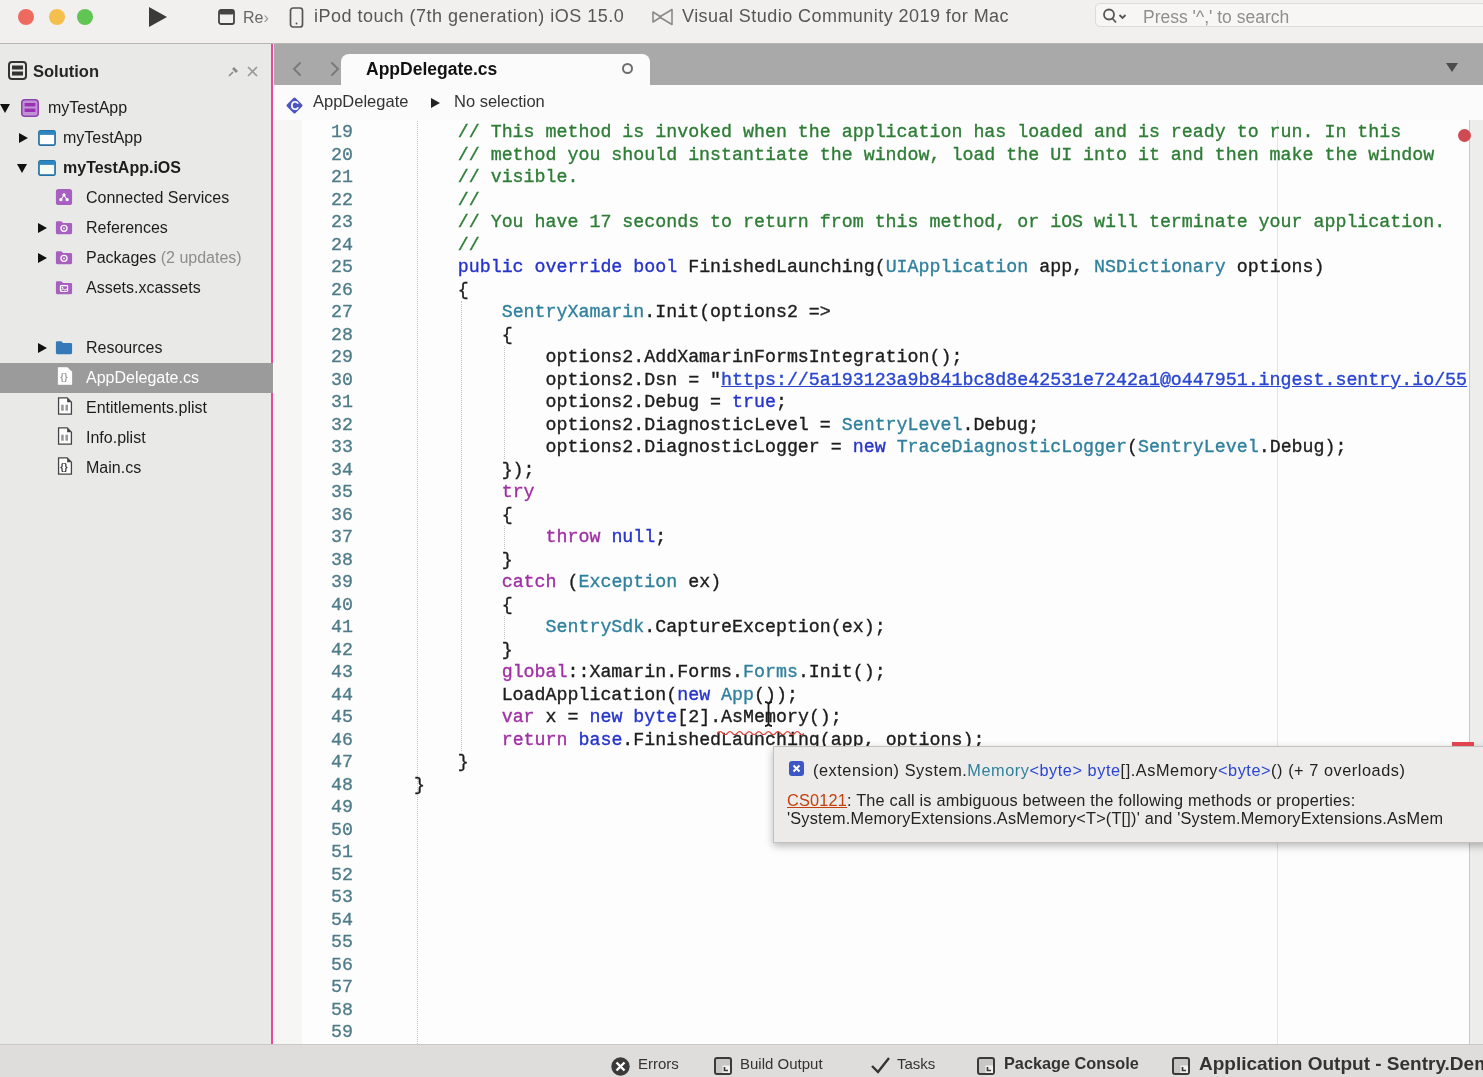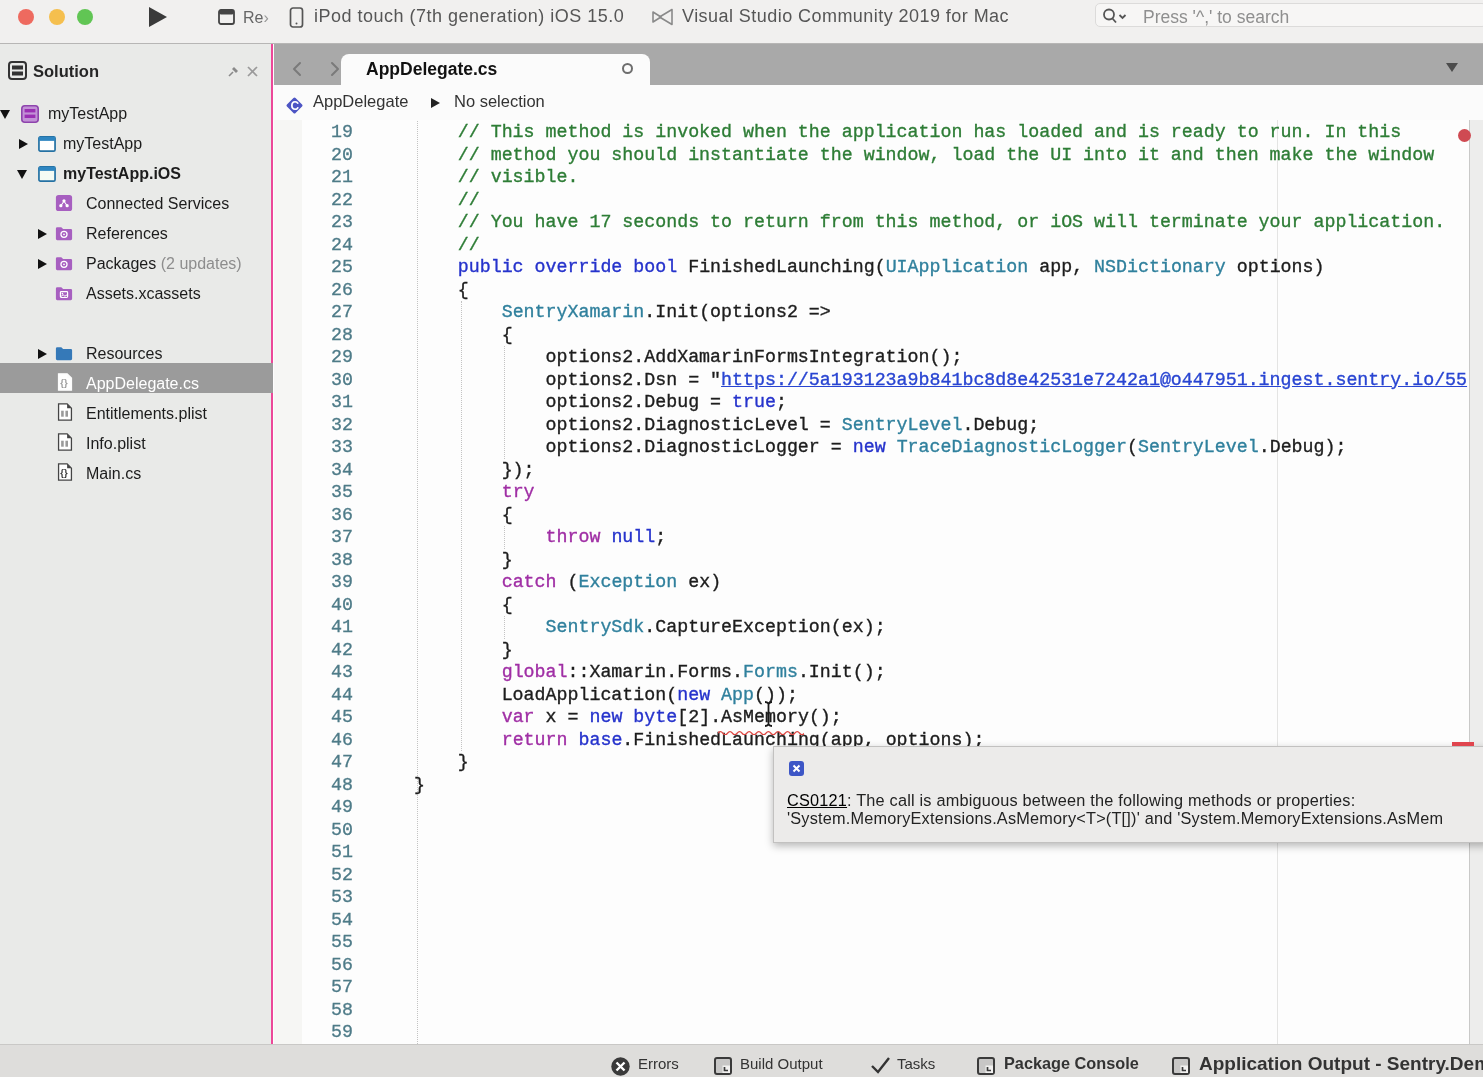--- a/index.html
+++ b/index.html
@@ -4,21 +4,21 @@
 <style>
   html,body{margin:0;padding:0;}
   body{width:1483px;height:1077px;overflow:hidden;position:relative;
        font-family:"Liberation Sans",sans-serif;background:#fdfdfd;}
   .abs{position:absolute;}
   
   #titlebar{left:0;top:0;width:1483px;height:43px;background:#f1f0ef;border-bottom:1px solid #b7b6b5;}
   .light{width:16px;height:16px;border-radius:50%;top:9px;}
   
   #sidebar{left:0;top:44px;width:273px;height:1002px;background:#e9eae8;border-right:2px solid #ec4899;box-sizing:border-box;}
-  .trow{position:absolute;left:0;width:273px;height:30px;line-height:30px;font-size:16px;color:#1c1c1c;white-space:nowrap;margin-top:6px;}
+  .trow{position:absolute;left:0;width:273px;height:30px;line-height:30px;font-size:16px;color:#1c1c1c;white-space:nowrap;}
   .trow .lbl{position:absolute;top:0;}
   .arr{position:absolute;width:0;height:0;}
   .arr.r{border-left:9px solid #111;border-top:5.5px solid transparent;border-bottom:5.5px solid transparent;top:9.5px;}
   .arr.d{border-top:9px solid #111;border-left:5.5px solid transparent;border-right:5.5px solid transparent;top:11px;}
   .ticon{position:absolute;top:6px;width:18px;height:18px;}
   
   #tabbar{left:274px;top:44px;width:1209px;height:41px;background:#a9a9a9;}
   #tab{position:absolute;left:67px;top:9.5px;width:309px;height:32px;background:#fbfbfb;border-radius:8px 8px 0 0;}
   
   #crumb{left:274px;top:85px;width:1209px;height:35px;background:#fbfbfb;}
@@ -315,21 +315,22 @@
   <svg class="abs" style="left:488px;top:580px;" width="13" height="28" viewBox="0 0 13 28">
     <path d="M3 2 Q5 2 6.5 3.5 Q8 2 10 2 M6.5 3.5 V24.5 M3 26 Q5 26 6.5 24.5 Q8 26 10 26" fill="none" stroke="#1a1a1a" stroke-width="1.8"></path>
   </svg>
 </div>
 <div class="abs" id="scroll"></div>
 <div class="abs" id="tip">
   <svg class="abs" style="left:15px;top:14px;" width="15" height="15" viewBox="0 0 15 15">
     <rect x="0" y="0" width="15" height="15" rx="3" fill="#3d56c6"></rect>
     <path d="M4.5 4.5 L10.5 10.5 M10.5 4.5 L4.5 10.5" stroke="#fff" stroke-width="2"></path>
   </svg>
-  <div class="abs" style="left:13px;top:44px;"><span style="color:#000000;text-decoration:underline;">CS0121</span>: The call is ambiguous between the following methods or properties:</div>
+  <div class="abs" style="left:39px;top:14px;letter-spacing:0.55px;">(extension) System.<span style="color:#30809d;">Memory</span><span style="color:#2945d2;">&lt;byte&gt;</span> <span style="color:#2945d2;">byte</span>[].AsMemory<span style="color:#2945d2;">&lt;byte&gt;</span>() (+ 7 overloads)</div>
+  <div class="abs" style="left:13px;top:44px;"><span style="color:#c2410c;text-decoration:underline;">CS0121</span>: The call is ambiguous between the following methods or properties:</div>
   <div class="abs" style="left:13px;top:61.5px;white-space:nowrap;">'System.MemoryExtensions.AsMemory&lt;T&gt;(T[])' and 'System.MemoryExtensions.AsMem</div>
 </div>
 
 <div class="abs" style="left:1458px;top:129px;width:13px;height:13px;border-radius:50%;background:#cf4a52;"></div>
 <div class="abs" style="left:1452px;top:741.5px;width:22px;height:4.5px;background:#e0454e;"></div>
 <div class="abs" id="bottombar">
   <svg class="abs" style="left:611px;top:12px;" width="19" height="19" viewBox="0 0 19 19">
     <circle cx="9.5" cy="9.5" r="9.2" fill="#3a3a3a"></circle>
     <path d="M5.5 5.5 L13.5 13.5 M13.5 5.5 L5.5 13.5" stroke="#fff" stroke-width="2.4"></path>
   </svg>

